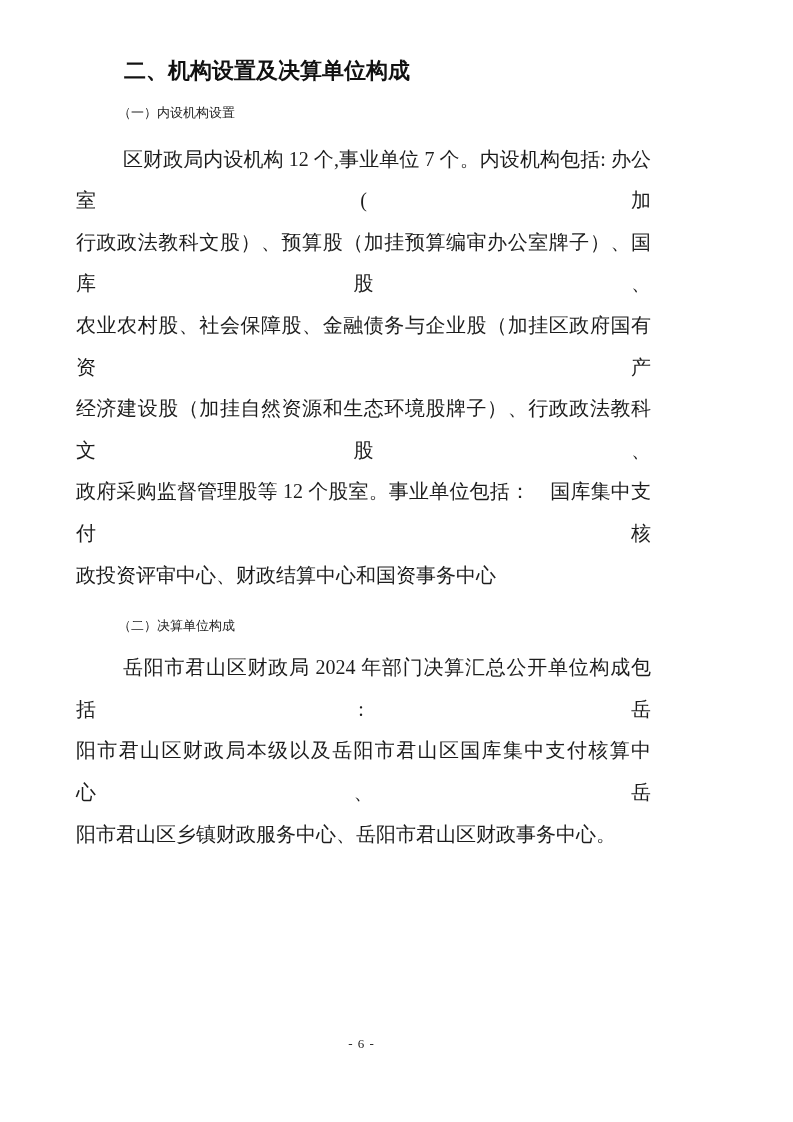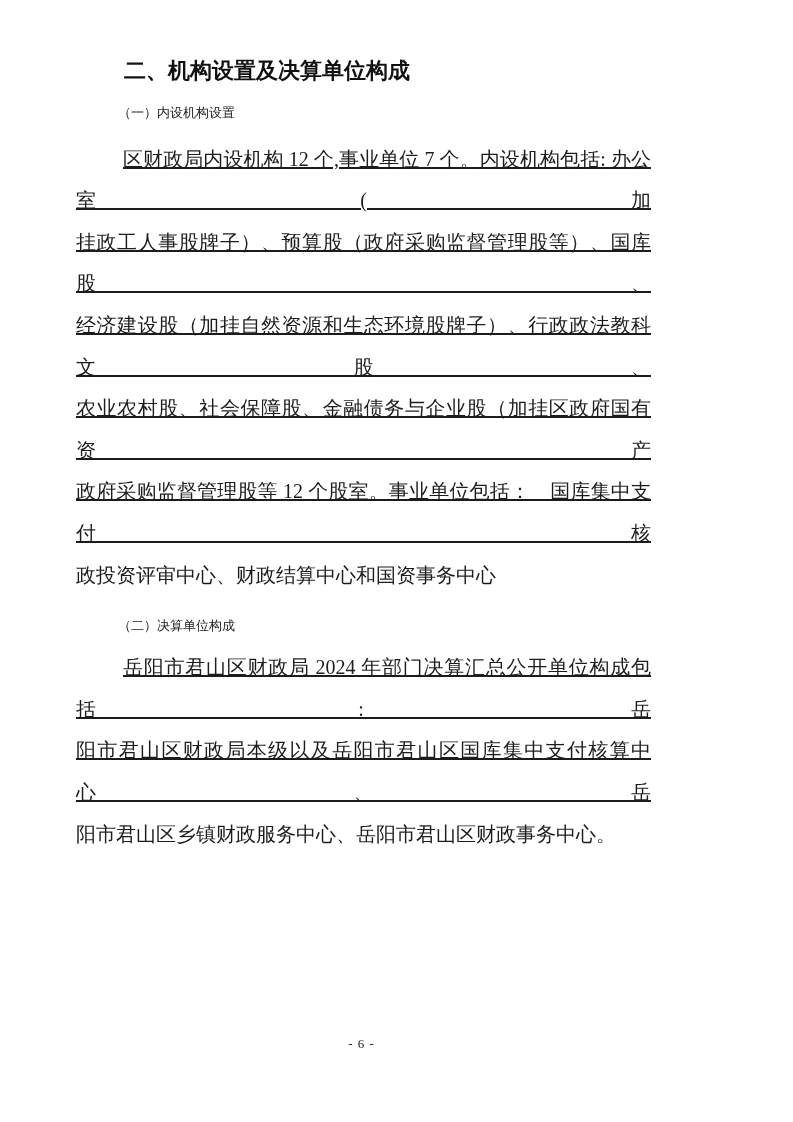--- a/index.html
+++ b/index.html
@@ -49,21 +49,20 @@
   }
   .tline {
     font-size: 20px;
     line-height: 41.6px;
     white-space: pre-wrap;
   }
   .tline.just {
     text-align: justify;
     text-align-last: justify;
     text-justify: inter-character;
-    text-decoration: underline;
   }
   .tline.first {
     text-indent: 47px;
   }
   .page-footer {
     position: absolute;
     left: 0;
     top: 1036px;
     width: 100%;
     text-align: center;
@@ -78,23 +77,23 @@
 
 <div class="page">
   <div class="content">
 
     <h1 class="section-heading">二、机构设置及决算单位构成</h1>
 
     <h2 class="subsection-heading sub1">（一）内设机构设置</h2>
 
     <div class="paragraph p1">
       <div class="tline just first">区财政局内设机构 12 个,事业单位 7 个。内设机构包括: 办公室(加</div>
-      <div class="tline just">挂政工人事股牌子）、预算股（政府采购监督管理股等）、国库股、</div>
+      <div class="tline just">行政政法教科文股）、预算股（加挂预算编审办公室牌子）、国库股、</div>
+      <div class="tline just">农业农村股、社会保障股、金融债务与企业股（加挂区政府国有资产</div>
       <div class="tline just">经济建设股（加挂自然资源和生态环境股牌子）、行政政法教科文股、</div>
-      <div class="tline just">农业农村股、社会保障股、金融债务与企业股（加挂区政府国有资产</div>
       <div class="tline just">政府采购监督管理股等 12 个股室。事业单位包括：　国库集中支付核</div>
       <div class="tline">政投资评审中心、财政结算中心和国资事务中心</div>
     </div>
 
     <h2 class="subsection-heading sub2">（二）决算单位构成</h2>
 
     <div class="paragraph p2">
       <div class="tline just first">岳阳市君山区财政局 2024 年部门决算汇总公开单位构成包括: 岳</div>
       <div class="tline just">阳市君山区财政局本级以及岳阳市君山区国库集中支付核算中心、岳</div>
       <div class="tline">阳市君山区乡镇财政服务中心、岳阳市君山区财政事务中心。</div>

